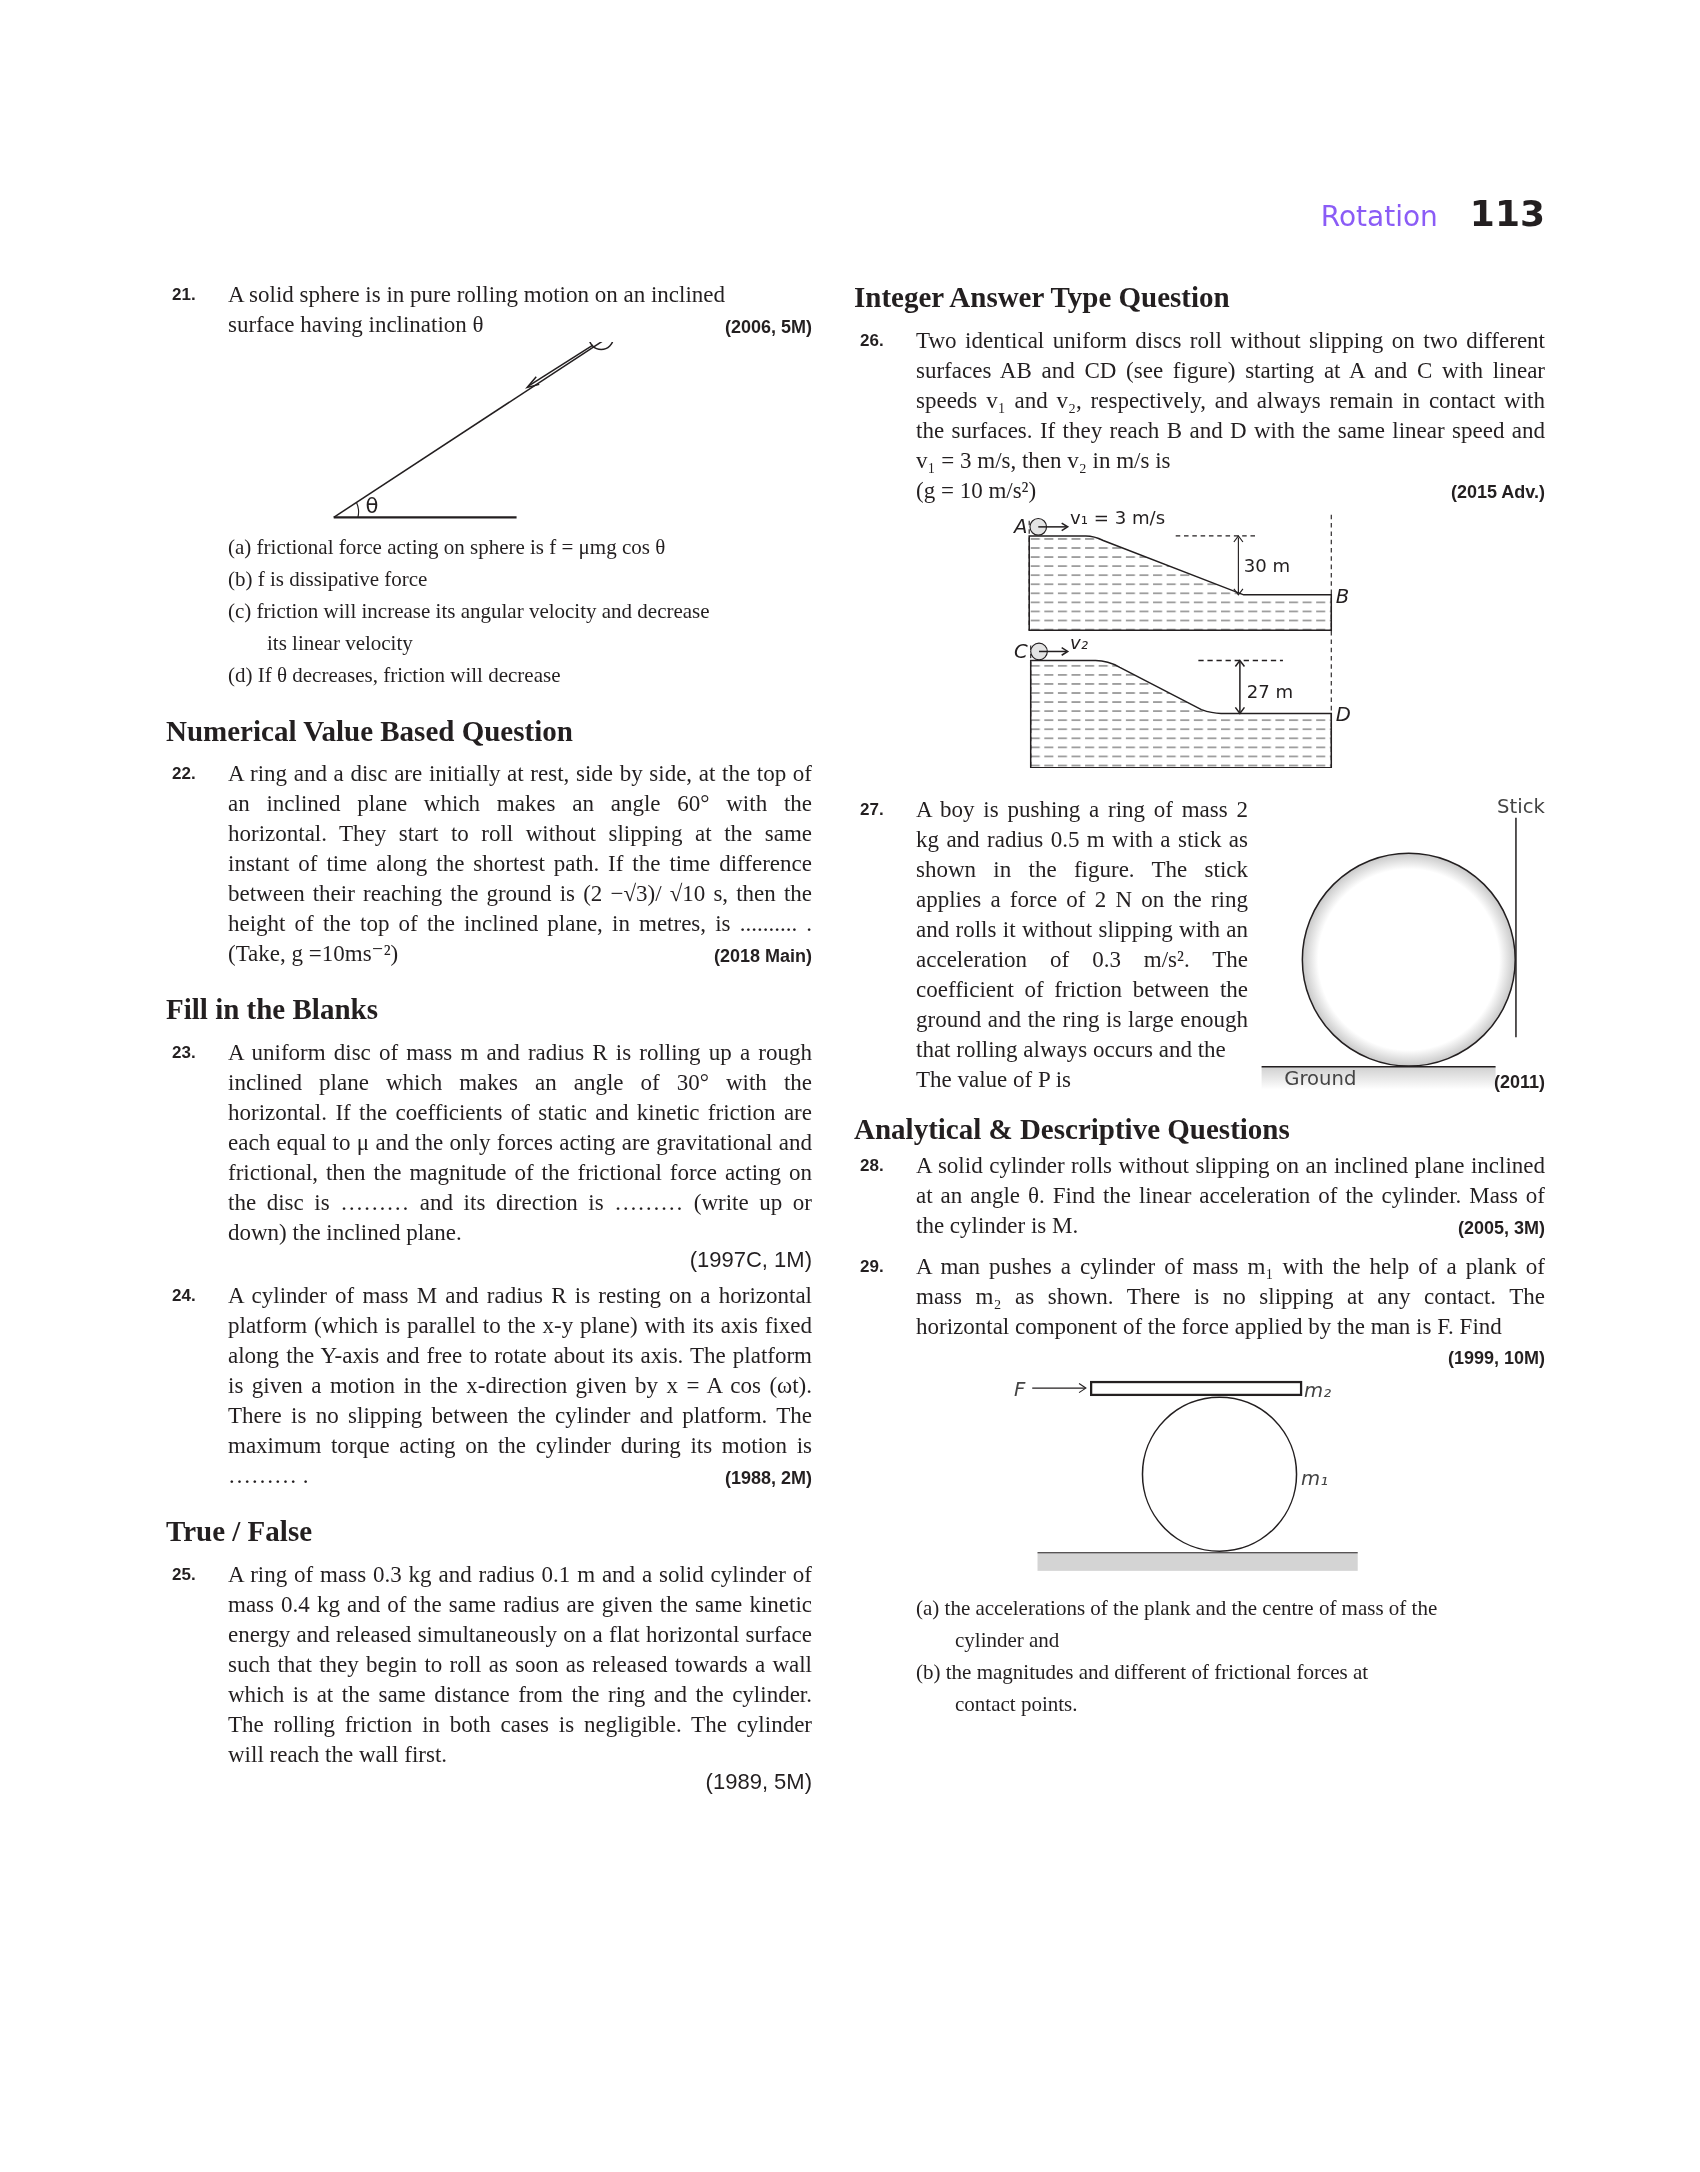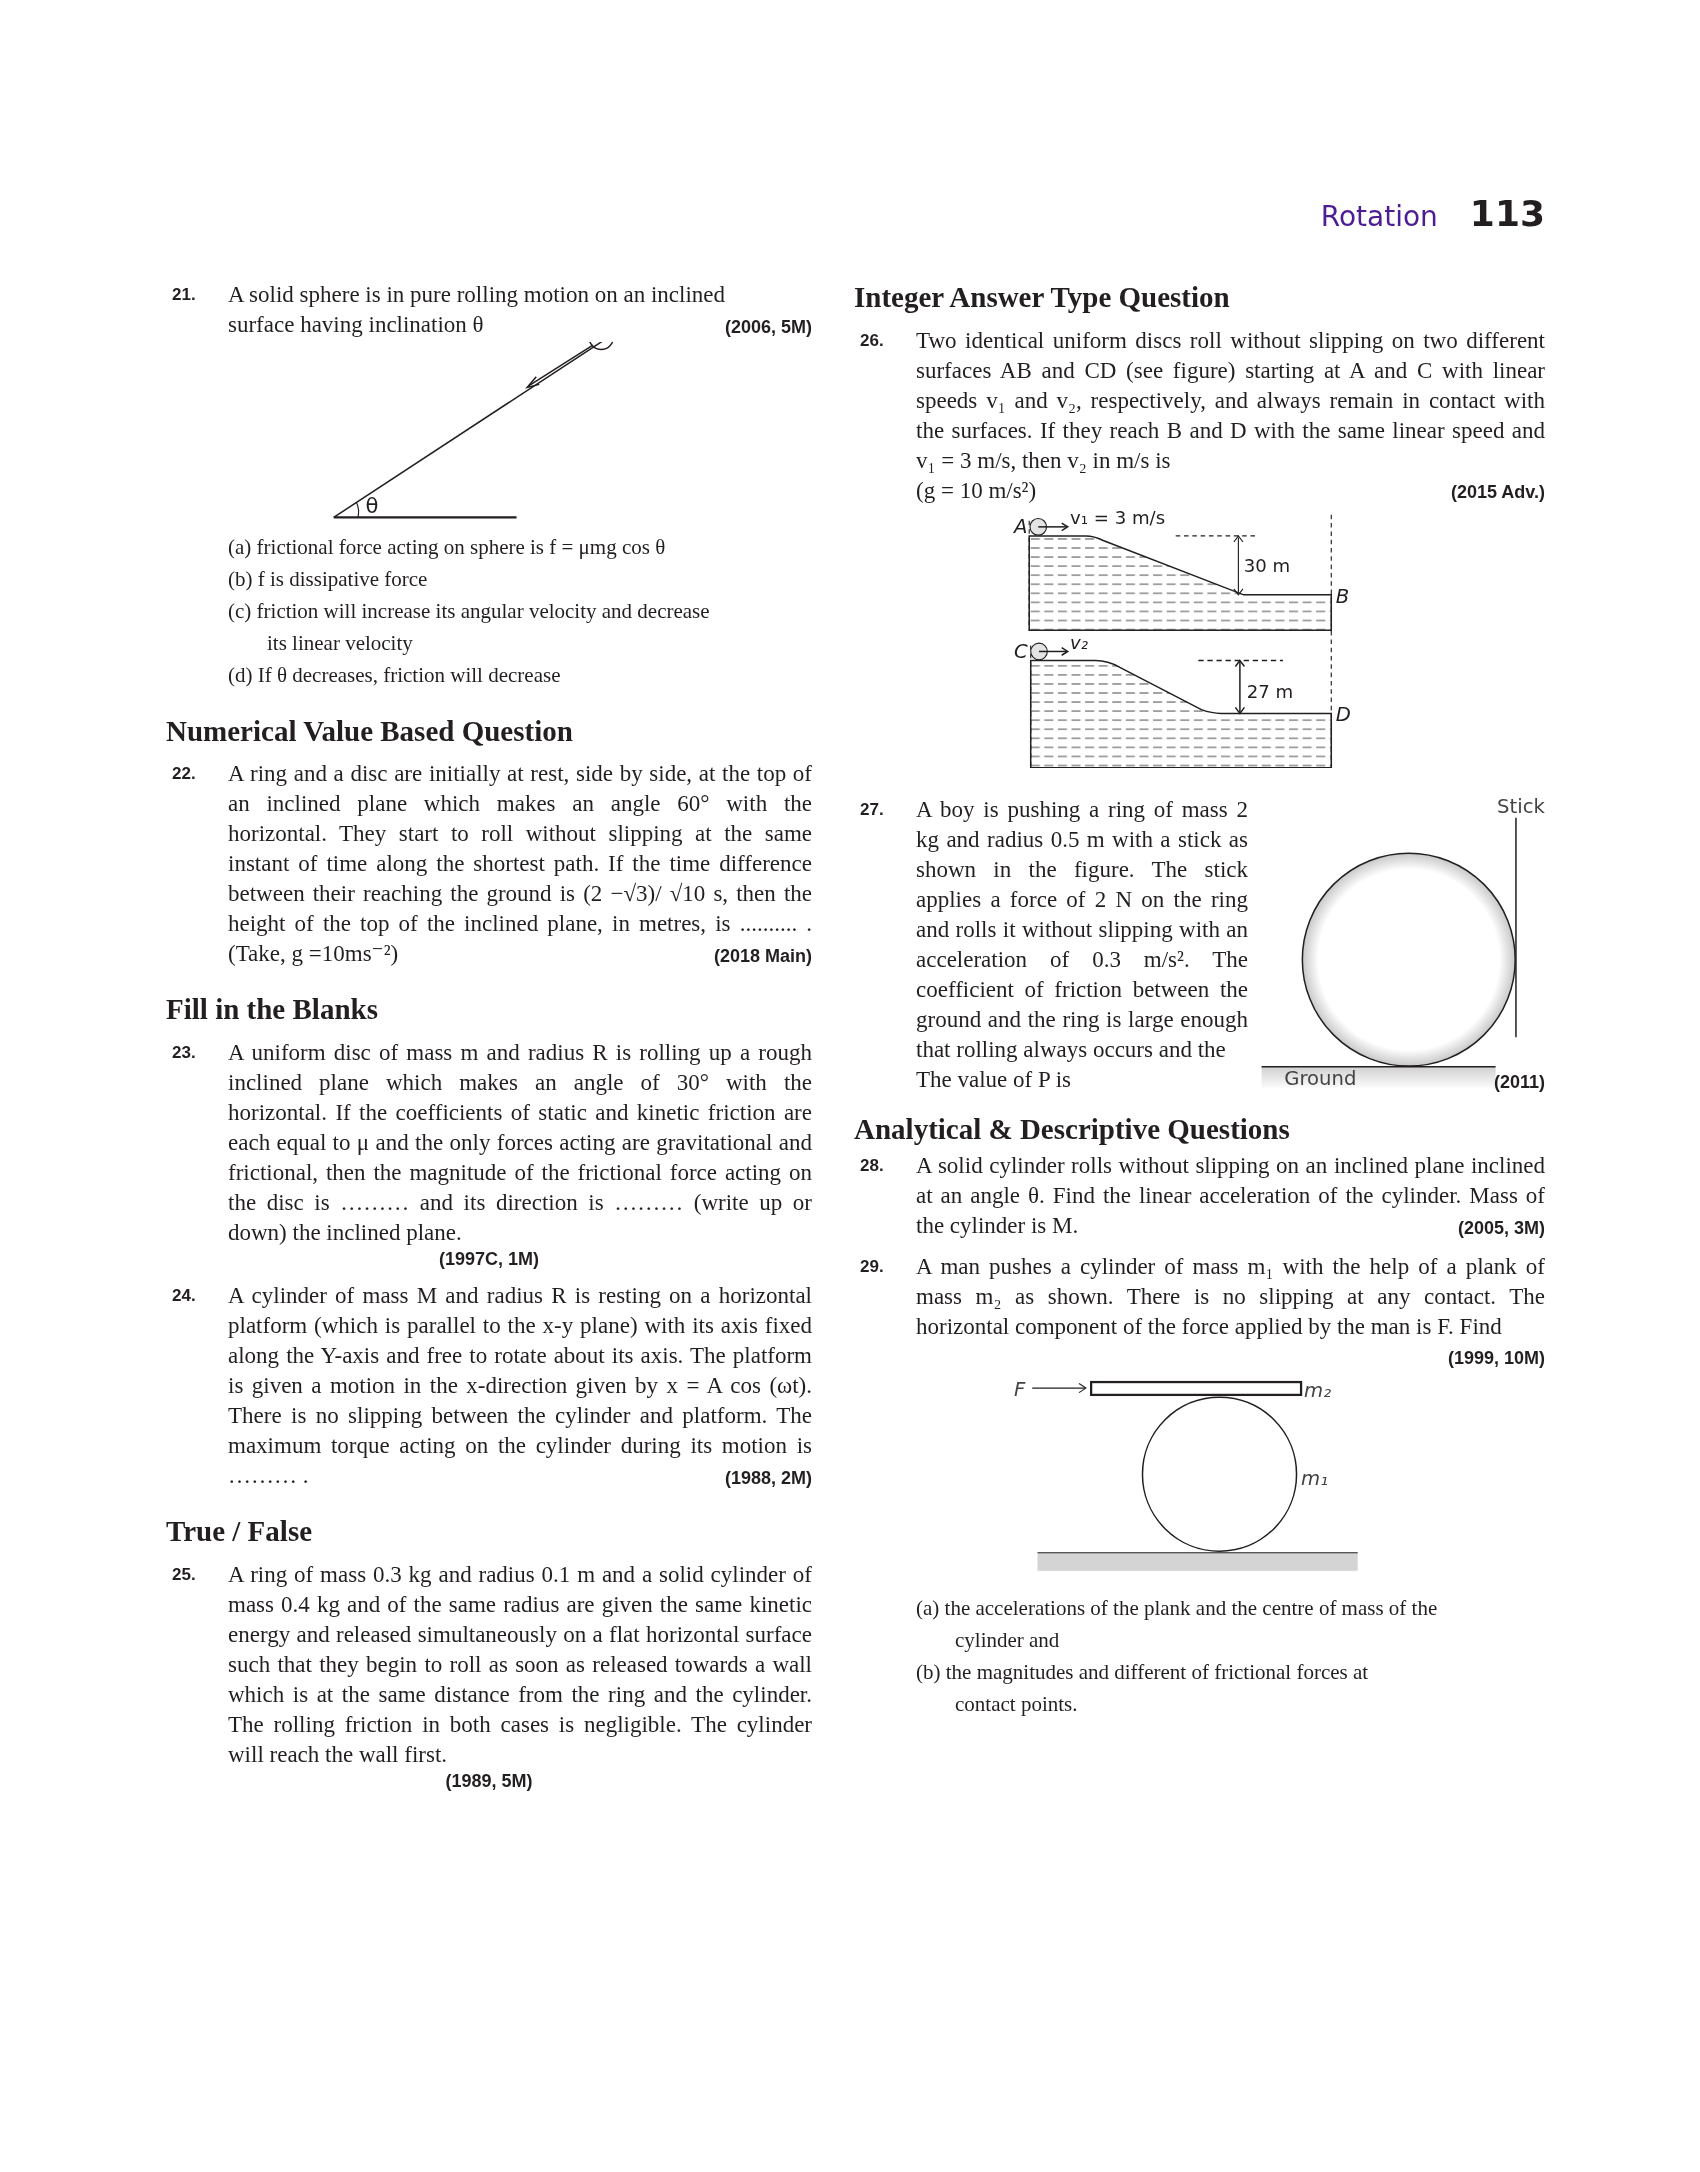--- a/index.html
+++ b/index.html
@@ -1,27 +1,27 @@
 <!DOCTYPE html>
 <html style="font-size:12px"><head>
 <meta charset="utf-8">
 <style>
   html,body{margin:0;padding:0;background:#fff;}
   body{width:1700px;height:2172px;position:relative;overflow:hidden;color:#231f20;
        font-family:"Liberation Serif","DejaVu Serif",serif;}
   .hdr{position:absolute;top:193px;right:155px;display:flex;align-items:baseline;gap:32px;}
-  .hdr .chap{font-family:"DejaVu Sans","Liberation Sans",sans-serif;font-size:28px;color:#4c1d95;}
+  .hdr .chap{font-family:"DejaVu Sans","Liberation Sans",sans-serif;font-size:28px;color:#8b5cf6;}
   .hdr .pg{font-family:"DejaVu Sans","Liberation Sans",sans-serif;font-size:36px;font-weight:bold;}
   .col{position:absolute;top:280px;}
   .colL{left:166px;width:646px;}
   .colR{left:854px;width:691px;}
   .q{position:relative;padding-left:62px;font-size:23px;line-height:30px;text-align:justify;margin-bottom:10.6px;}
   .qn{position:absolute;left:6px;top:0;font-family:"Liberation Sans","DejaVu Sans",sans-serif;font-weight:bold;font-size:17px;}
   .tag{font-family:"Liberation Sans","DejaVu Sans",sans-serif;font-weight:bold;font-size:18px;float:right;margin-top:1.5px;}
-  .tagline{text-align:center;font-family:"Liberation Sans","DejaVu Sans",sans-serif;font-weight:bold;font-size:18px;line-height:23px;}
+  .tagline{text-align:right;font-family:"Liberation Sans","DejaVu Sans",sans-serif;font-weight:normal;font-size:22px;line-height:23px;}
   .sec{font-weight:bold;font-size:29px;margin:23px 0 10.6px 0;line-height:35px;}
   .opt{font-size:21px;line-height:32px;padding-left:62px;}
   .opt .ind{display:block;padding-left:39px;}
   .fig{display:block;}
   .frac{display:inline-flex;flex-direction:column;align-items:center;vertical-align:middle;margin:0 7.6px;line-height:24px;}
   .frac span:first-child{border-bottom:1.5px solid #231f20;padding:0 3px;}
 </style>
 </head>
 <body>
 

